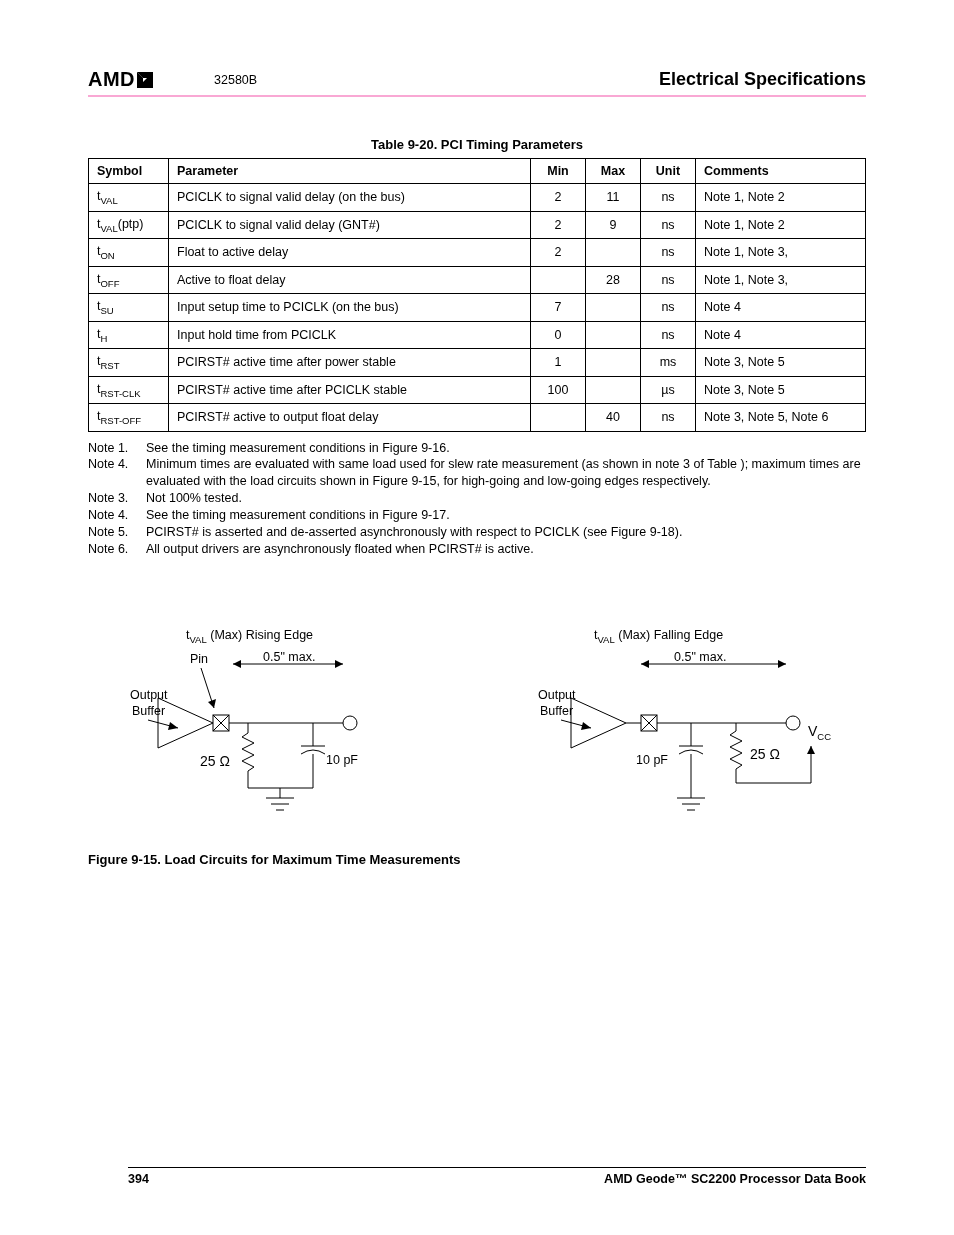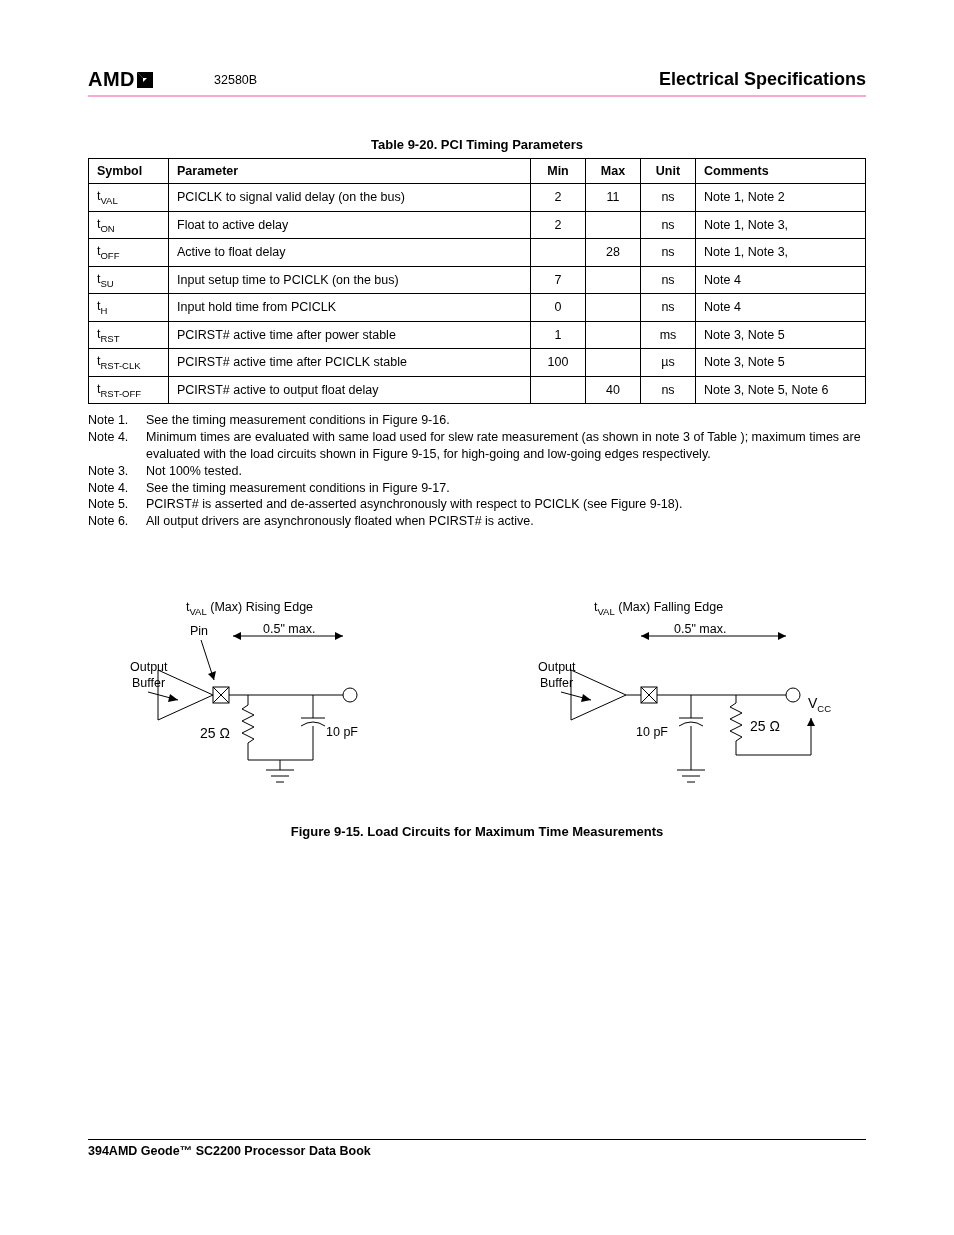--- a/index.html
+++ b/index.html
@@ -41,25 +41,26 @@
   table.data td.center { text-align: center; }
   .sub { font-size: 9.5px; vertical-align: sub; }
   .notes { margin-top: 8px; font-size: 12.5px; line-height: 1.35; }
   .note-row { display: flex; }
   .note-label { flex: 0 0 58px; }
   .note-text { flex: 1; }
   .figure-block { margin-top: 70px; }
   .diagrams { display: flex; gap: 30px; justify-content: space-between; align-items:flex-start;}
   .diagram { position: relative; width: 350px; height: 210px; }
   .dlabel { position: absolute; font-size: 12.5px; white-space: nowrap; }
-  .figure-caption { text-align: center; font-weight: bold; font-size: 13px; margin-top: 14px; }
+  .figure-caption { font-weight: bold; font-size: 13px; margin-top: 14px; }
   .footer-row {
-    display: flex; justify-content: flex-start; align-items: center;
+    display: flex; justify-content: space-between; align-items: center;
     border-top: 1px solid #000; padding-top: 4px; margin-top: 300px;
     font-size: 12.5px;
+    margin-left: 40px;
   }
   .footer-row .page { font-weight: bold; }
   .footer-row .book { font-weight: bold; }
   svg { overflow: visible; }
 </style>
 </head>
 <body>
 
 <div class="header-row">
   <div class="header-left">
@@ -92,20 +93,28 @@
   <tbody id="tbody">
       <tr>
         <td>t<span class="sub">VAL</span></td>
         <td>PCICLK to signal valid delay (on the bus)</td>
         <td class="center">2</td>
         <td class="center">11</td>
         <td class="center">ns</td>
         <td>Note 1, Note 2</td>
       </tr>
       <tr>
+        <td>t<span class="sub">VAL</span>(ptp)</td>
+        <td>PCICLK to signal valid delay (GNT#)</td>
+        <td class="center">2</td>
+        <td class="center">9</td>
+        <td class="center">ns</td>
+        <td>Note 1, Note 2</td>
+      </tr>
+      <tr>
         <td>t<span class="sub">ON</span></td>
         <td>Float to active delay</td>
         <td class="center">2</td>
         <td class="center"></td>
         <td class="center">ns</td>
         <td>Note 1, Note 3,</td>
       </tr>
       <tr>
         <td>t<span class="sub">OFF</span></td>
         <td>Active to float delay</td>

